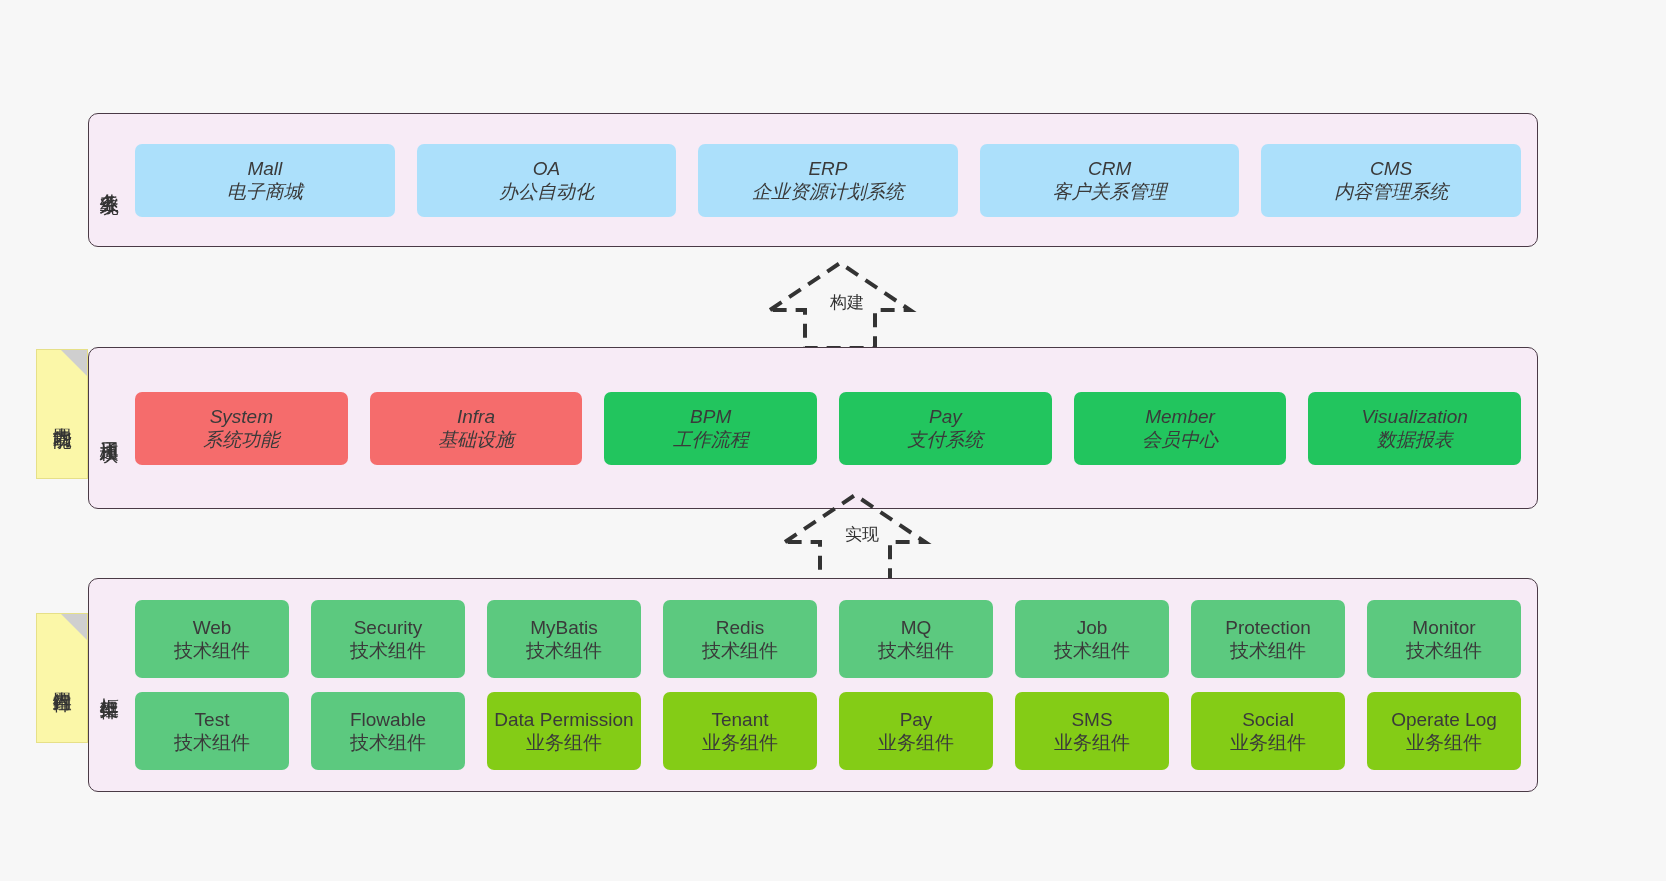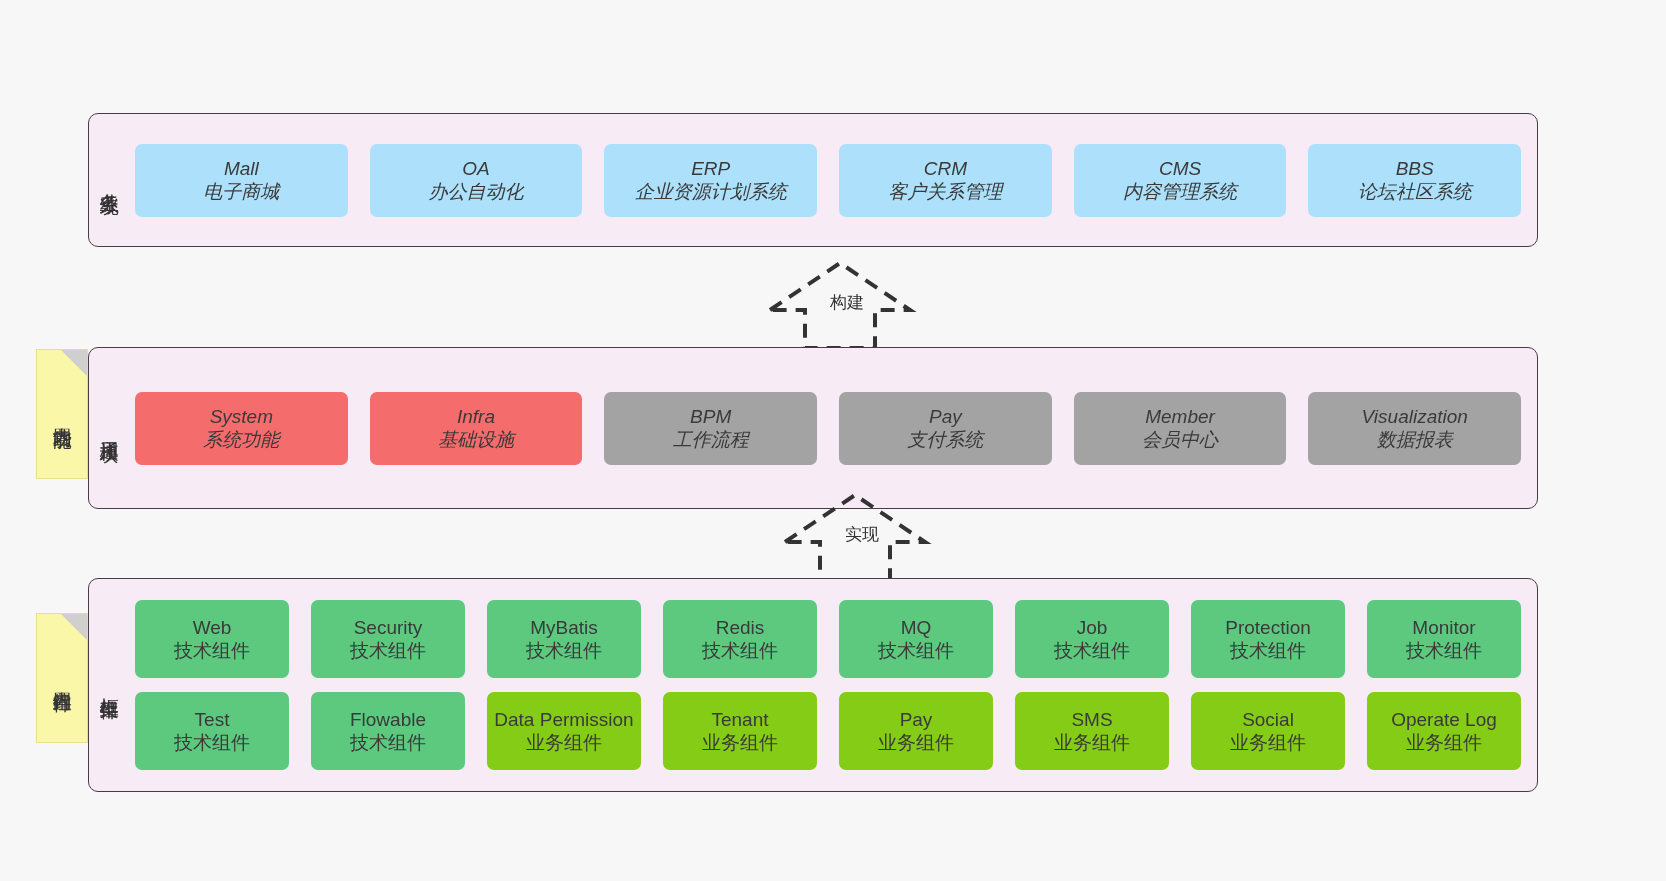--- a/index.html
+++ b/index.html
@@ -80,21 +80,21 @@
     box-sizing: border-box;
     padding: 4px 6px;
     user-select: none;
   }
   .card .l1 { white-space: normal; }
   .card .l2 { white-space: nowrap; }
 
   
   .c-blue      { background: #ace0fb; }
   .c-red       { background: #f56c6c; }
-  .c-pink      { background: #a3a3a3; }
+  .c-pink      { background: #22c55e; }
   .c-green     { background: #5cc97f; }
   .c-lgreen    { background: #84cc16; text-align: center; }
 
   
   #band-business { left: 88px;  top: 113px; width: 1450px; height: 134px; }
   #band-common   { left: 88px;  top: 347px; width: 1450px; height: 162px; }
   #band-frame    { left: 88px;  top: 578px; width: 1450px; height: 214px; }
 
   #band-business .card,
   #band-common   .card { height: 73px; font-style: italic; }
@@ -177,24 +177,20 @@
           <span class="l2">企业资源计划系统</span>
         </div>
         <div class="card c-blue">
           <span class="l1">CRM</span>
           <span class="l2">客户关系管理</span>
         </div>
         <div class="card c-blue">
           <span class="l1">CMS</span>
           <span class="l2">内容管理系统</span>
         </div>
-        <div class="card c-blue">
-          <span class="l1">BBS</span>
-          <span class="l2">论坛社区系统</span>
-        </div>
       </div>
     </div>
   </div>
 
   <div class="arrow-wrap" id="arrow-build">
     <svg width="170" height="96" viewBox="0 0 170 96">
       <path d="M 15 55 L 85 8 L 155 55 L 120 55 L 120 93 L 50 93 L 50 55 Z" fill="none" stroke="#333333" stroke-width="4" stroke-dasharray="14,9" stroke-linecap="butt" stroke-linejoin="miter"></path>
     </svg>
     <div class="arrow-label">构建</div>
   </div>

